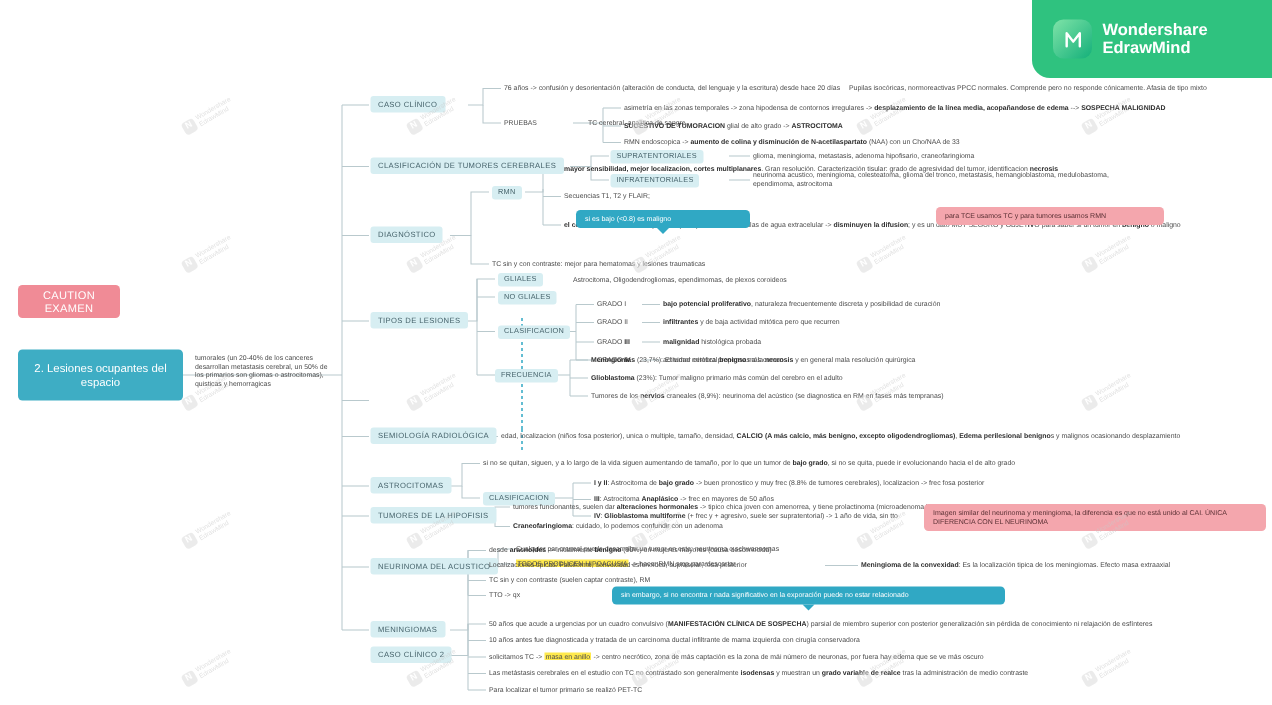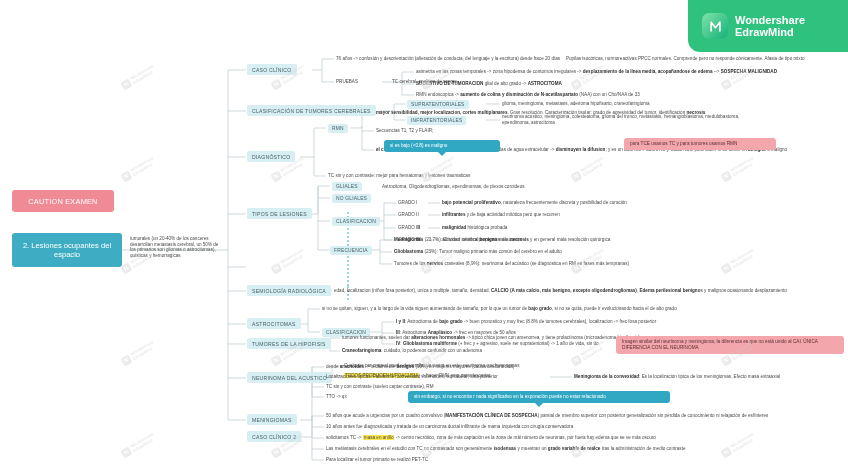--- a/index.html
+++ b/index.html
@@ -56,21 +56,21 @@
 
   
   .box {
     position:absolute;
     display:flex; align-items:center; justify-content:center;
     text-align:center;
     border-radius:3px;
     z-index:4;
   }
   #caution-badge {
-    left:12px; top:190px; width:102px; height:22px;
+    left:12px; top:190px; width:68px; height:22px;
     background:#f08b96; color:#ffffff;
     font-size:7.4px; letter-spacing:.2px;
   }
   #root-node {
     left:12px; top:233px; width:110px; height:34px;
     background:#3eadc4; color:#ffffff;
     font-size:7.6px; line-height:9.5px; padding:2px 4px;
   }
 
   

